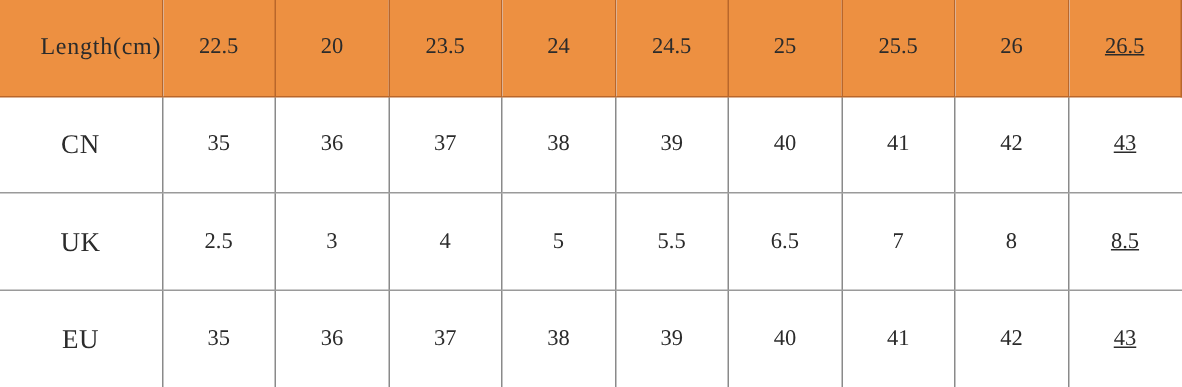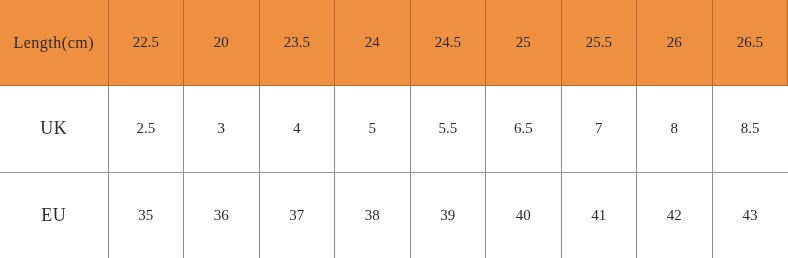--- a/index.html
+++ b/index.html
@@ -32,29 +32,31 @@
     overflow: hidden;
   }
   #size-chart tr.header-row td {
     background: #ed9041;
     border-right: 1px solid #b9662a;
     border-bottom: 1px solid #b9662a;
     color: #2b2b2b;
   }
   #size-chart tr.header-row td.row-label {
     font-size: 16px;
+    text-align: right;
   }
   #size-chart tr.data-row td {
     background: #ffffff;
   }
   #size-chart tr:last-child td {
     border-bottom: none;
   }
   #size-chart td:last-child {
     border-right: none;
+    text-decoration: underline;
   }
   #size-chart td.row-label {
     font-size: 18px;
     letter-spacing: 0.5px;
   }
   col.label-col { width: 108px; }
   col.data-col  { width: 75.5px; }
 </style>
 </head>
 <body>
@@ -81,20 +83,32 @@
       <td>23.5</td>
       <td>24</td>
       <td>24.5</td>
       <td>25</td>
       <td>25.5</td>
       <td>26</td>
       <td>26.5</td>
     </tr>
 
 
+    <tr class="data-row">
+      <td class="row-label">CN</td>
+      <td>35</td>
+      <td>36</td>
+      <td>37</td>
+      <td>38</td>
+      <td>39</td>
+      <td>40</td>
+      <td>41</td>
+      <td>42</td>
+      <td>43</td>
+    </tr>
 
 
     <tr class="data-row">
       <td class="row-label">UK</td>
       <td>2.5</td>
       <td>3</td>
       <td>4</td>
       <td>5</td>
       <td>5.5</td>
       <td>6.5</td>

